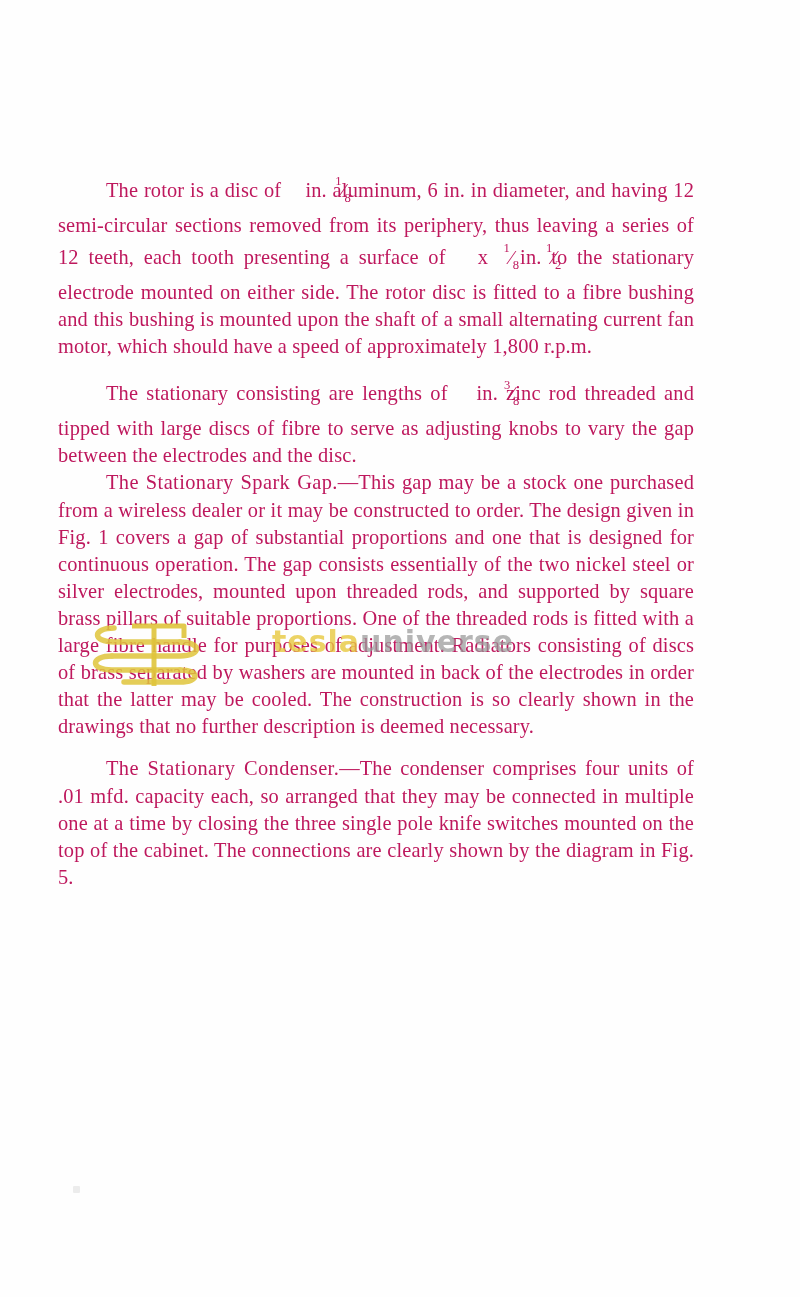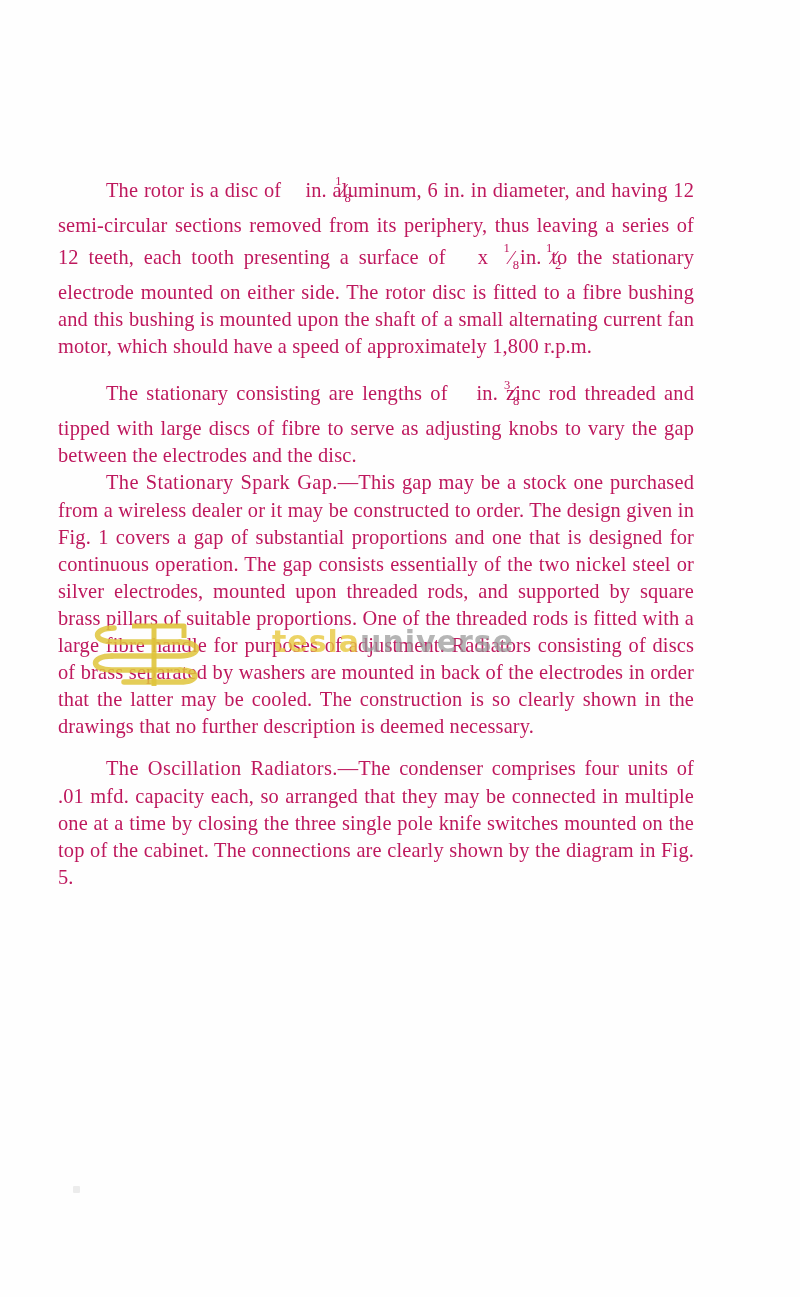--- a/index.html
+++ b/index.html
@@ -154,21 +154,21 @@
 
   <div id="textblock">
 
     <p class="para indent"><span>The rotor is a disc of </span><span class="frac"><sup>1</sup><span class="sl">⁄</span><sub>8</sub></span><span> in. aluminum, 6 in. in diameter, and having 12 semi-circular sections removed from its periphery, thus leaving a series of 12 teeth, each tooth presenting a surface of </span><span class="frac"><sup>1</sup><span class="sl">⁄</span><sub>8</sub></span><span> x </span><span class="frac"><sup>1</sup><span class="sl">⁄</span><sub>2</sub></span><span> in. to the stationary electrode mounted on either side.  The rotor disc is fitted to a fibre bushing and this bushing is mounted upon the shaft of a small alternating current fan motor, which should have a speed of approximately 1,800 r.p.m.</span></p>
 
     <p class="para indent gap-above"><span>The stationary consisting are lengths of </span><span class="frac"><sup>3</sup><span class="sl">⁄</span><sub>8</sub></span><span> in. zinc rod threaded and tipped with large discs of fibre to serve as adjusting knobs to vary the gap between the electrodes and the disc.</span></p>
 
 
     <p class="para indent"><b class="runin">The Stationary Spark Gap.</b><span>—This gap may be a stock one purchased from a wireless dealer or it may be constructed to order.  The design given in Fig. 1 covers a gap of substantial proportions and one that is designed for continuous operation.  The gap consists essentially of the two nickel steel or silver electrodes, mounted upon threaded rods, and supported by square brass pillars of suitable proportions.  One of the threaded rods is fitted with a large fibre handle for purposes of adjustment.  Radiators consisting of discs of brass separated by washers are mounted in back of the electrodes in order that the latter may be cooled.  The construction is so clearly shown in the drawings that no further description is deemed necessary.</span></p>
 
-    <p class="para indent gap-above"><b class="runin">The Oscillation Radiators.</b><span>—The condenser comprises four units of .01 mfd. capacity each, so arranged that they may be connected in multiple one at a time by closing the three single pole knife switches mounted on the top of the cabinet.  The connections are clearly shown by the diagram in Fig. 5.</span></p>
+    <p class="para indent gap-above"><b class="runin">The Stationary Condenser.</b><span>—The condenser comprises four units of .01 mfd. capacity each, so arranged that they may be connected in multiple one at a time by closing the three single pole knife switches mounted on the top of the cabinet.  The connections are clearly shown by the diagram in Fig. 5.</span></p>
 
   </div>
 
   <div id="watermark">
     <svg id="wm-logo" viewBox="0 0 124 76">
       <g fill="none" stroke="#e0c53c" stroke-width="5.5" stroke-linecap="round" opacity="0.85">
         <path d="M30 12 C8 12 8 26 30 26 L96 26"></path>
         <path d="M96 26 C118 26 118 40 96 40 L28 40"></path>
         <path d="M28 40 C6 40 6 54 28 54 L96 54"></path>
         <path d="M96 54 C116 54 116 66 96 66 L40 66"></path>

